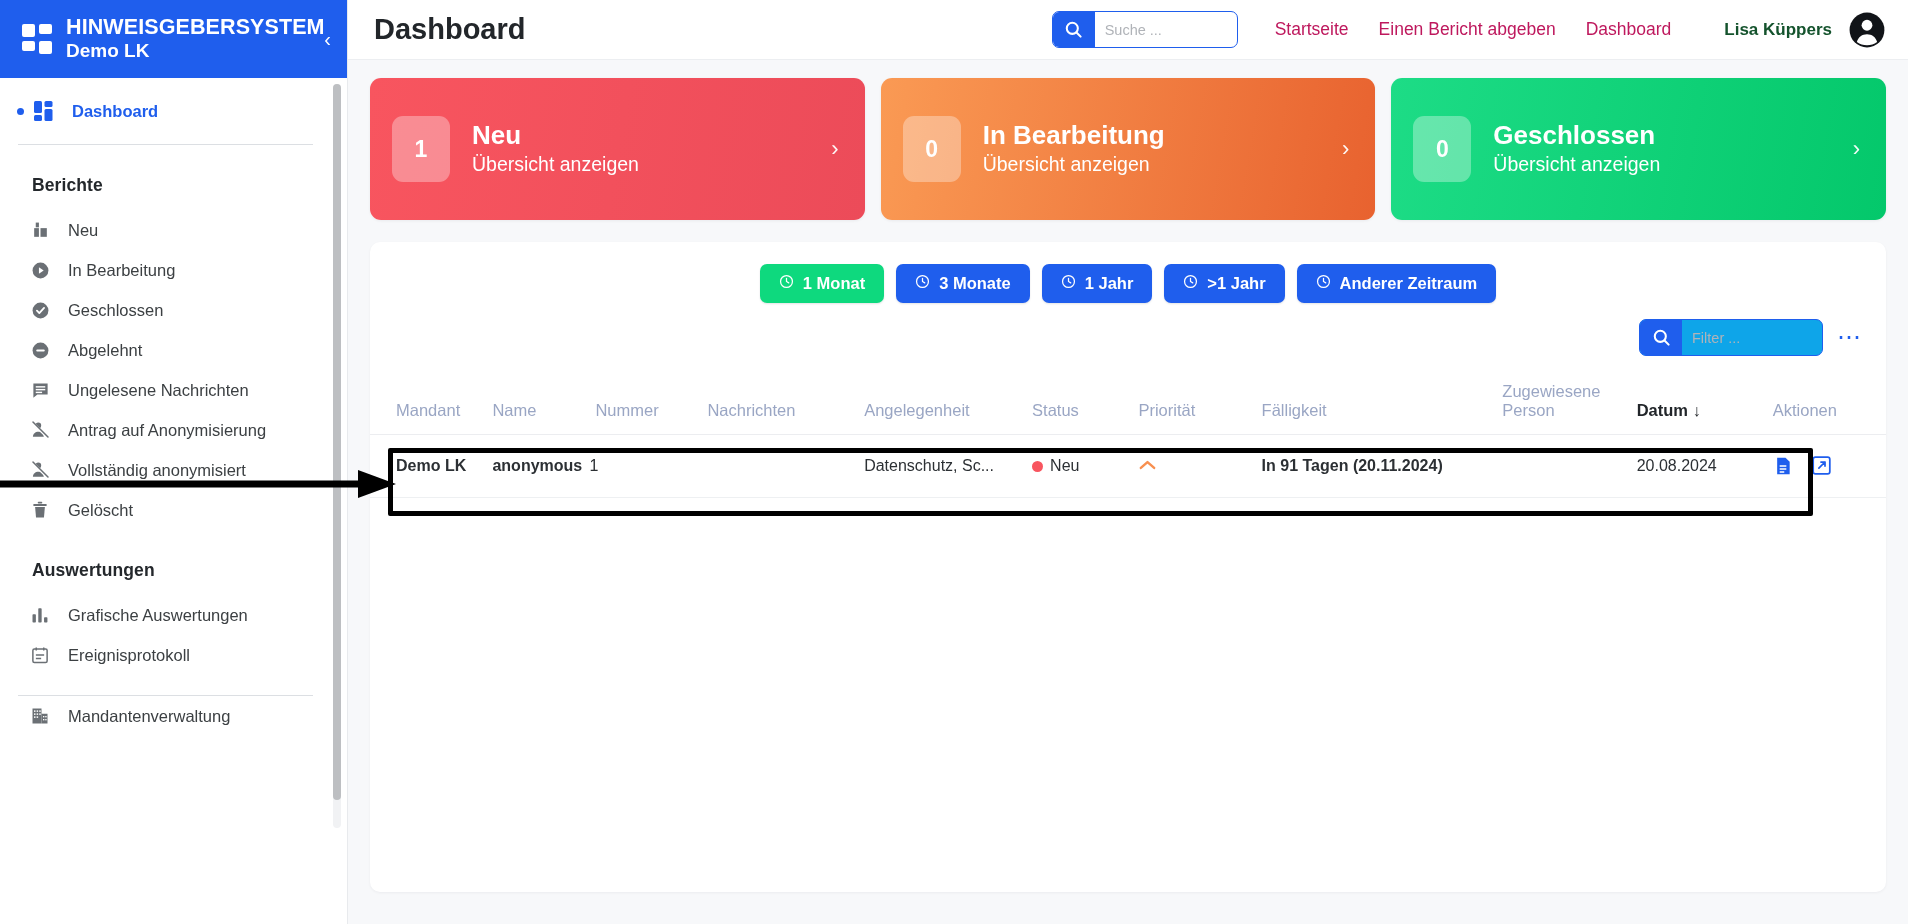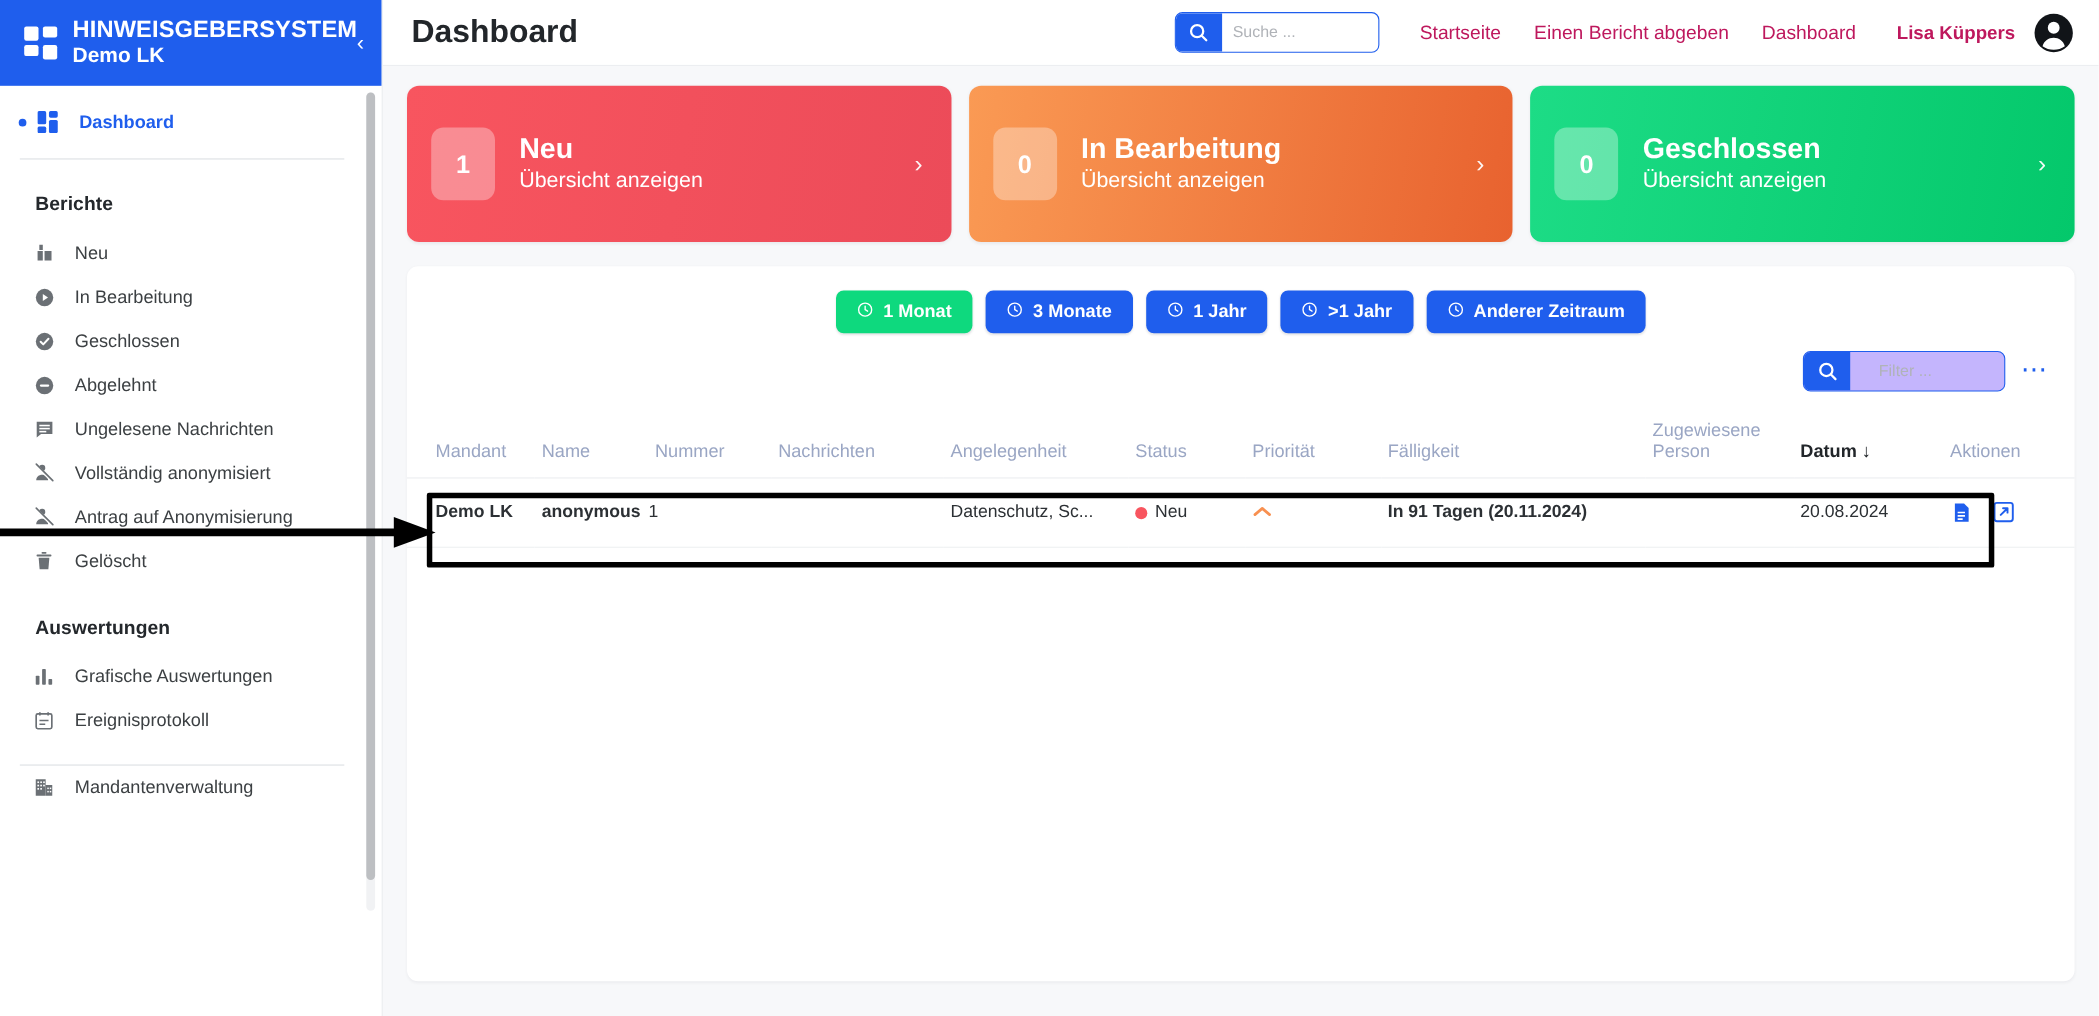--- a/index.html
+++ b/index.html
@@ -97,21 +97,21 @@
     border: none; outline: none; height: 100%; width: 100%;
     font-size: 14.5px; padding: 0 10px; color: #3c4043;
     font-family: "Liberation Sans", sans-serif; background: transparent;
   }
   .searchbox input::placeholder { color: #b0b3b8; }
 
   .toplink {
     color: #be185d; font-size: 17.5px; text-decoration: none;
     padding: 0 15px; cursor: pointer; white-space: nowrap;
   }
-  .username { font-size: 17px; color: #be185d; font-weight: 600; margin: 0 16px 0 22px; white-space: nowrap; }
+  .username { font-size: 17px; color: #14532d; font-weight: 600; margin: 0 16px 0 38px; white-space: nowrap; }
   .avatar { width: 38px; height: 38px; cursor: pointer; color: #111418; }
 
   
   .cards { display: flex; gap: 16px; padding: 18px 22px 0 22px; }
   .card {
     flex: 1; height: 142px; border-radius: 11px; position: relative;
     display: flex; align-items: center; padding: 0 26px 0 22px; cursor: pointer;
     box-shadow: 0 1px 3px rgba(16,24,40,.06);
   }
   .card.red    { background: linear-gradient(100deg,#f8555f 0%, #ec4b59 100%); }
@@ -136,21 +136,21 @@
     display: flex; align-items: center; gap: 9px; height: 39px;
     padding: 0 19px; border-radius: 7px; background: #1f5eed;
     color: #fff; font-size: 16.5px; font-weight: 700; cursor: pointer; white-space: nowrap;
     box-shadow: 0 1px 2px rgba(16,24,40,.12);
   }
   .fbtn.sel { background: #0ed97e; }
 
   .filterrow { display: flex; justify-content: flex-end; align-items: center; padding: 16px 24px 0 0; }
   .filterbox {
     display: flex; align-items: flex-end; height: 37px; width: 184px;
-    border: 1.6px solid #1f5eed; border-radius: 7px; overflow: hidden; background: #c4b5fd; gap: 16px;
+    border: 1.6px solid #1f5eed; border-radius: 7px; overflow: hidden; background: #0ea5e9;
   }
   .filterbox input {
     border: none; outline: none; height: 100%; width: 100%;
     font-size: 14.5px; padding: 0 10px; color: #3c4043; background: transparent;
     font-family: "Liberation Sans", sans-serif;
   }
   .filterbox input::placeholder { color: #b0b3b8; }
   .dots { color: #1f5eed; font-size: 24px; margin-left: 14px; cursor: pointer; line-height: .6; letter-spacing: 1px; }
 
   
@@ -279,32 +279,32 @@
         </div>
         <div class="nav-item">
           <span class="nav-ico">
             <svg width="20" height="20" viewBox="0 0 24 24" fill="currentColor">
                 <circle cx="10" cy="6.5" r="3.4"></circle>
                 <path d="M3.5 20c0-3.6 3-6 6.5-6s6.5 2.4 6.5 6z"></path>
                 <path d="M3 3l18 18" stroke="#fff" stroke-width="3" stroke-linecap="round"></path>
                 <path d="M3.6 2.4l18 18" stroke="currentColor" stroke-width="1.8" stroke-linecap="round"></path>
               </svg>
           </span>
-          <span>Vollständig anonymisiert</span>
+          <span>Antrag auf Anonymisierung</span>
         </div>
         <div class="nav-item">
           <span class="nav-ico">
             <svg width="20" height="20" viewBox="0 0 24 24" fill="currentColor">
                 <circle cx="10" cy="6.5" r="3.4"></circle>
                 <path d="M3.5 20c0-3.6 3-6 6.5-6s6.5 2.4 6.5 6z"></path>
                 <path d="M3 3l18 18" stroke="#fff" stroke-width="3" stroke-linecap="round"></path>
                 <path d="M3.6 2.4l18 18" stroke="currentColor" stroke-width="1.8" stroke-linecap="round"></path>
               </svg>
           </span>
-          <span>Antrag auf Anonymisierung</span>
+          <span>Vollständig anonymisiert</span>
         </div>
         <div class="nav-item">
           <span class="nav-ico">
             <svg width="18" height="18" viewBox="0 0 24 24" fill="currentColor">
                 <rect x="3" y="4" width="18" height="2.6" rx="1"></rect>
                 <rect x="9" y="1" width="6" height="2.3" rx="1"></rect>
                 <path d="M5.5 8h13l-1.2 14H6.7z"></path>
               </svg>
           </span>
           <span>Gelöscht</span>

